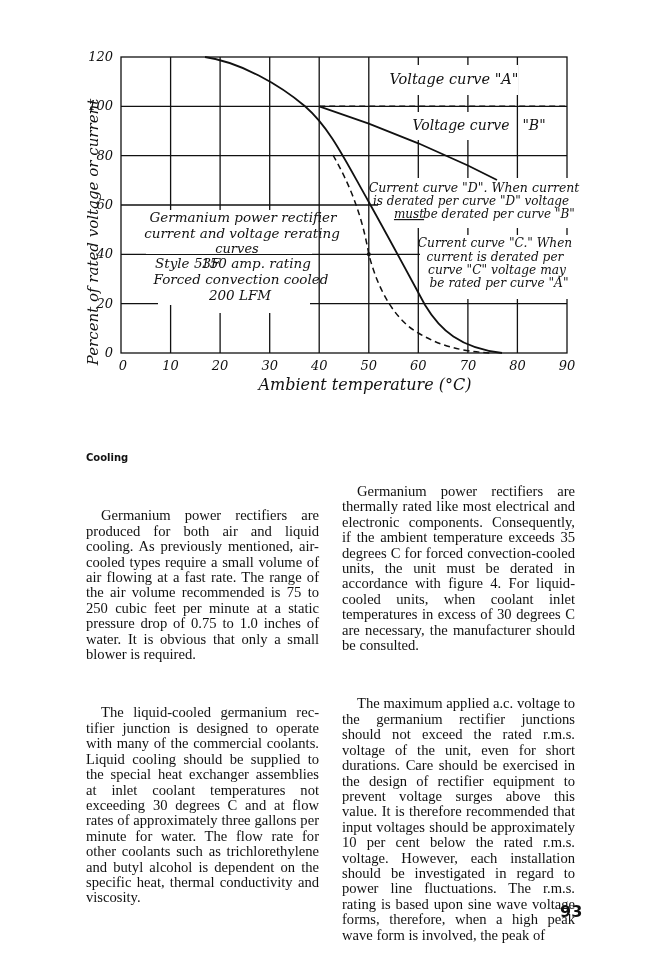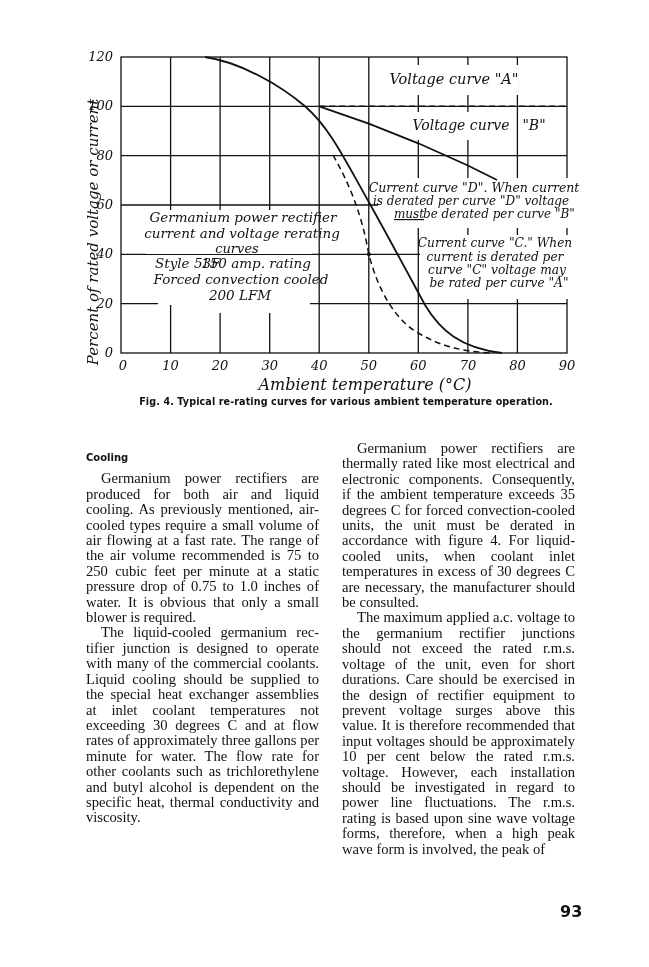--- a/index.html
+++ b/index.html
@@ -7,21 +7,21 @@
     .page { position: absolute; left: 0; top: 0; width: 649px; height: 967px; }
     .chart-wrap { position: absolute; left: 0; top: 0; width: 649px; height: 400px; }
     svg text.hand { font-family: "DejaVu Serif", serif; font-style: italic; fill: #111; }
     .caption { position: absolute; left: 86px; top: 396px; width: 520px; text-align: center;
       font-family: "DejaVu Sans", sans-serif; font-weight: bold; font-size: 9.6px; letter-spacing: 0.1px; }
     .col { position: absolute; top: 436px; width: 233px;
       font-family: "Liberation Serif", serif; font-size: 14.6px; line-height: 15.4px; text-align: justify; }
     .col.left { left: 86px; }
     .col.right { left: 342px; top: 441px; }
     .col p { margin: 0; }
-    .col p.indent { text-indent: 15px; }
+    .col p.indent { text-indent: 15px; margin-top: 43px; }
     .heading { font-family: "DejaVu Sans", sans-serif; font-weight: bold; font-size: 10px;
       margin: 14px 0 6px 0; }
     .pagenum { position: absolute; left: 560px; top: 902px; font-family: "DejaVu Sans", sans-serif;
       font-weight: bold; font-size: 16px; }
   </style>
 </head>
 <body>
 
 <div class="page">
 
@@ -107,21 +107,20 @@
       <text class="hand" x="243" y="222" font-size="13.5" text-anchor="middle">Germanium power rectifier</text>
       <text class="hand" x="242" y="238" font-size="13.5" text-anchor="middle">current and voltage rerating</text>
       <text class="hand" x="237" y="253" font-size="13" text-anchor="middle">curves</text>
       <text class="hand" x="155" y="268" font-size="13.5" text-anchor="start">Style 53F</text>
       <text class="hand" x="256" y="268" font-size="13.5" text-anchor="middle">150 amp. rating</text>
       <text class="hand" x="241" y="284" font-size="13.5" text-anchor="middle">Forced convection cooled</text>
       <text class="hand" x="240" y="300" font-size="13.5" text-anchor="middle">200 LFM</text>
     </svg>
   </div>
 
-  <div class="caption">Fig. 4. Typical re-rating curves for various ambient temperature operation.</div>
 
   <div class="col left">
     <div class="heading">Cooling</div>
     <p class="indent">Germanium power rectifiers are produced for both air and liquid cooling. As previously mentioned, air-cooled types require a small volume of air flowing at a fast rate. The range of the air volume recom­mended is 75 to 250 cubic feet per minute at a static pressure drop of 0.75 to 1.0 inches of water. It is obvious that only a small blower is required.</p>
     <p class="indent">The liquid-cooled germanium rec­tifier junction is designed to operate with many of the commercial cool­ants. Liquid cooling should be supplied to the special heat exchanger assemblies at inlet coolant tempera­tures not exceeding 30 degrees C and at flow rates of approximately three gallons per minute for water. The flow rate for other coolants such as trichlorethylene and butyl alcohol is dependent on the specific heat, thermal conductivity and viscosity.</p>
   </div>
 
   <div class="col right">
     <p class="indent">Germanium power rectifiers are thermally rated like most electrical and electronic components. Con­sequently, if the ambient temperature exceeds 35 degrees C for forced convection-cooled units, the unit must be derated in accordance with figure 4. For liquid-cooled units, when coolant inlet temperatures in excess of 30 degrees C are necessary, the manufacturer should be consulted.</p>
     <p class="indent">The maximum applied a.c. voltage to the germanium rectifier junctions should not exceed the rated r.m.s. voltage of the unit, even for short durations. Care should be exer­cised in the design of rectifier equipment to prevent voltage surges above this value. It is therefore recommended that input voltages should be approximately 10 per cent below the rated r.m.s. voltage. However, each installation should be investigated in regard to power line fluctuations. The r.m.s. rating is based upon sine wave voltage forms, therefore, when a high peak wave form is involved, the peak of</p>

